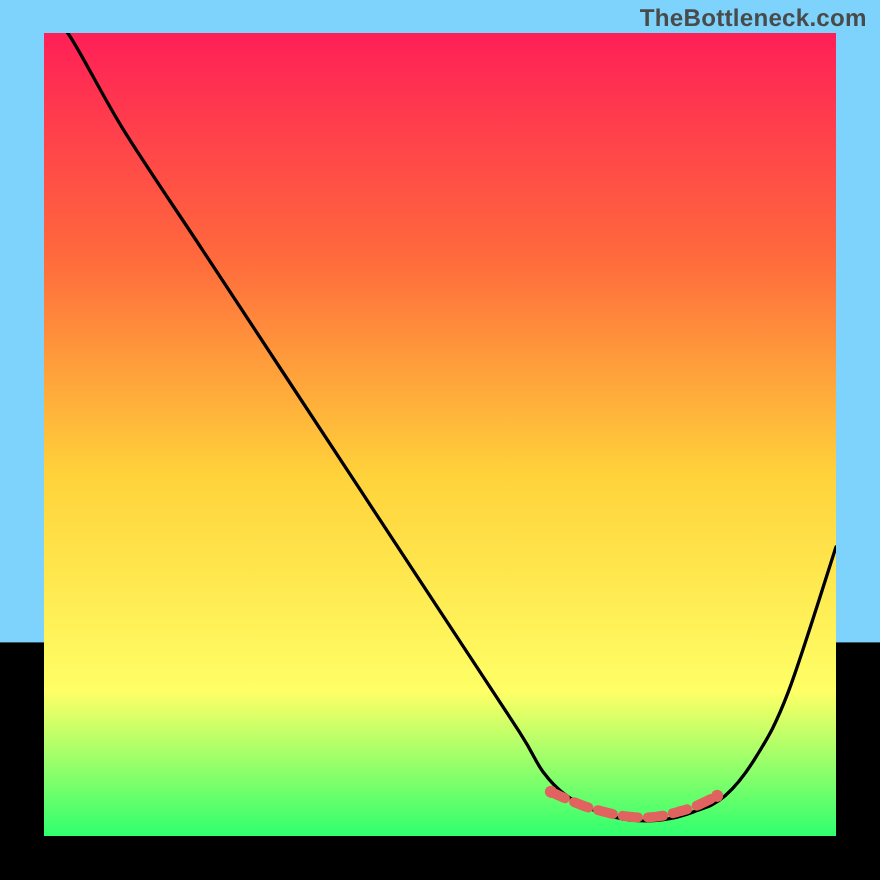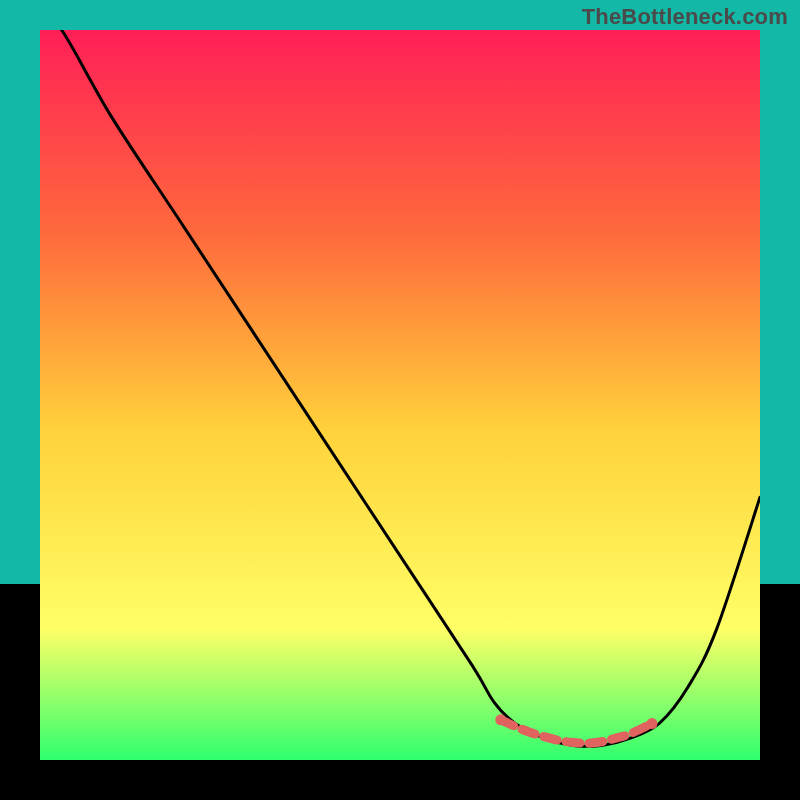--- a/index.html
+++ b/index.html
@@ -8,21 +8,21 @@
     width: 800px;
     height: 800px;
     background: #000;
     font-family: Arial, Helvetica, sans-serif;
     overflow: hidden;
   }
   .frame {
     position: relative;
     width: 800px;
     height: 584px;
-    background: #14b8a6;
+    background: #7dd3fc;
   }
   .watermark {
     position: absolute;
     top: 4px;
     right: 12px;
     color: #4a4a4a;
     font-size: 22px;
     font-weight: 600;
     letter-spacing: 0.2px;
     z-index: 5;

